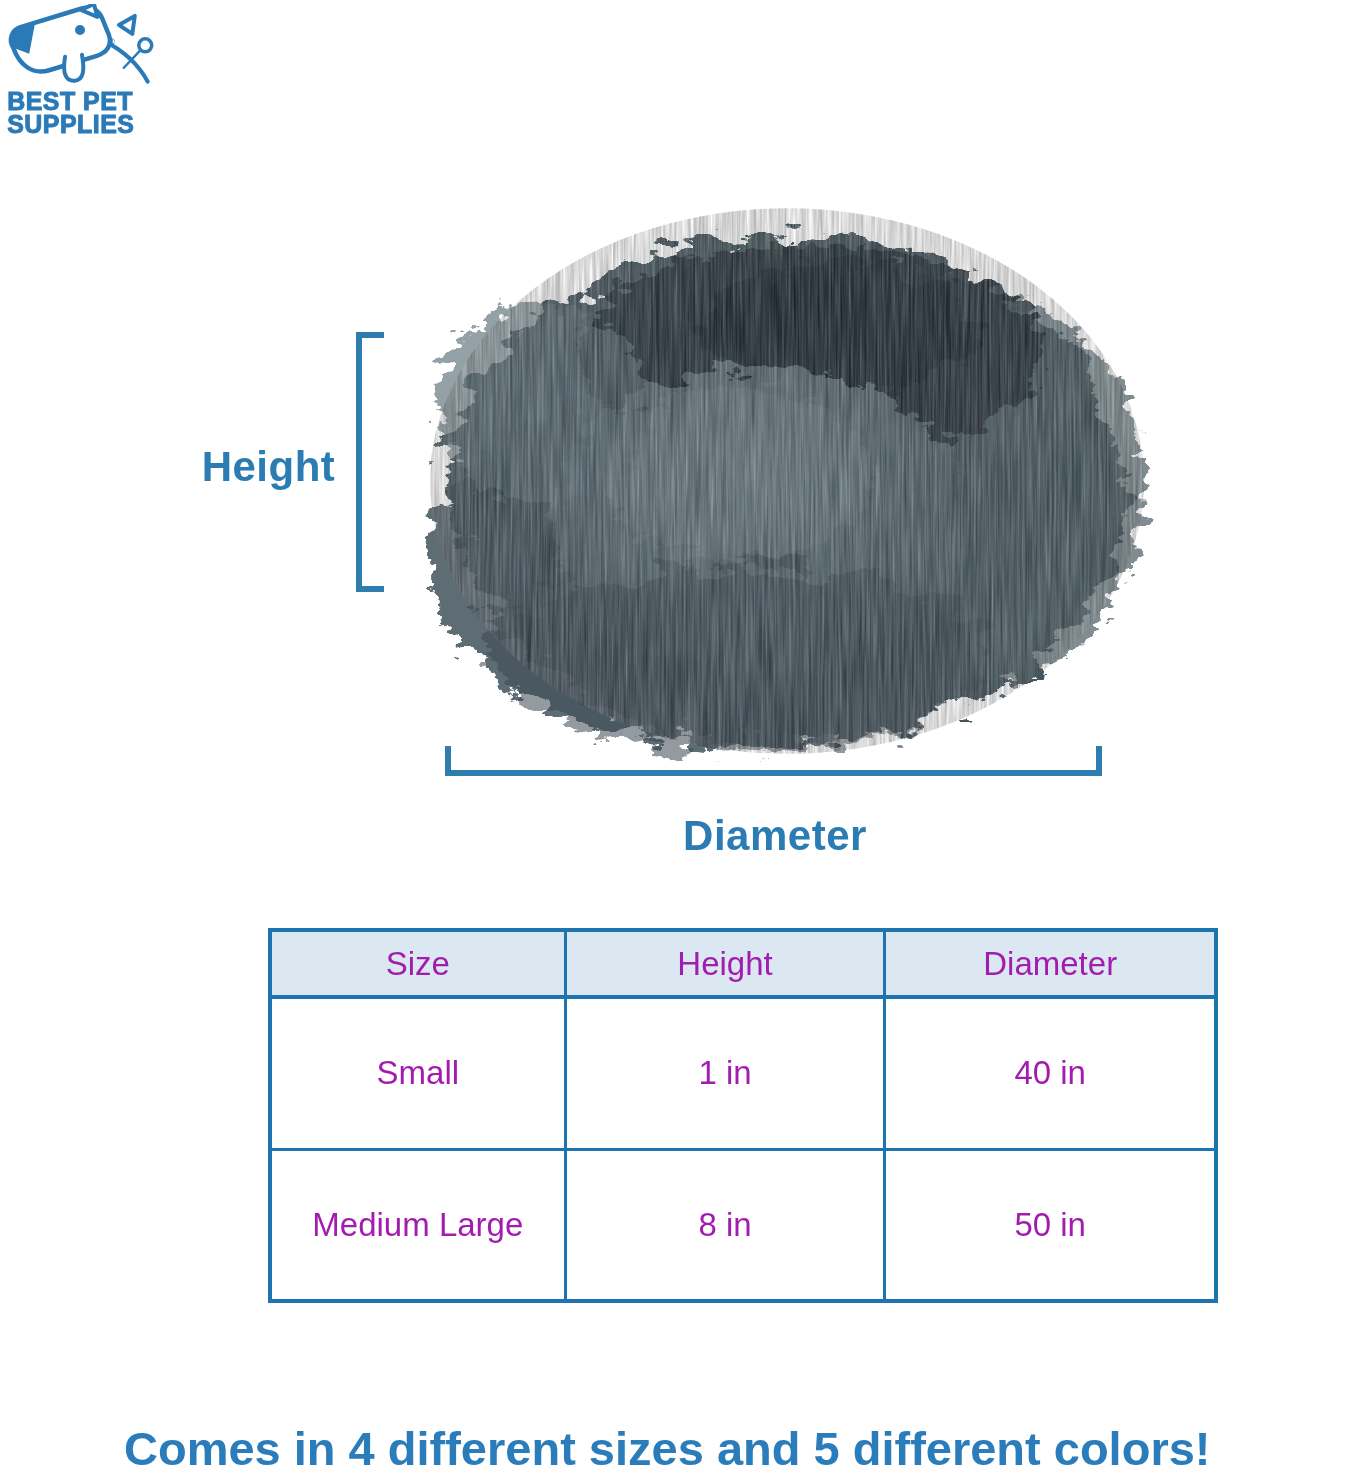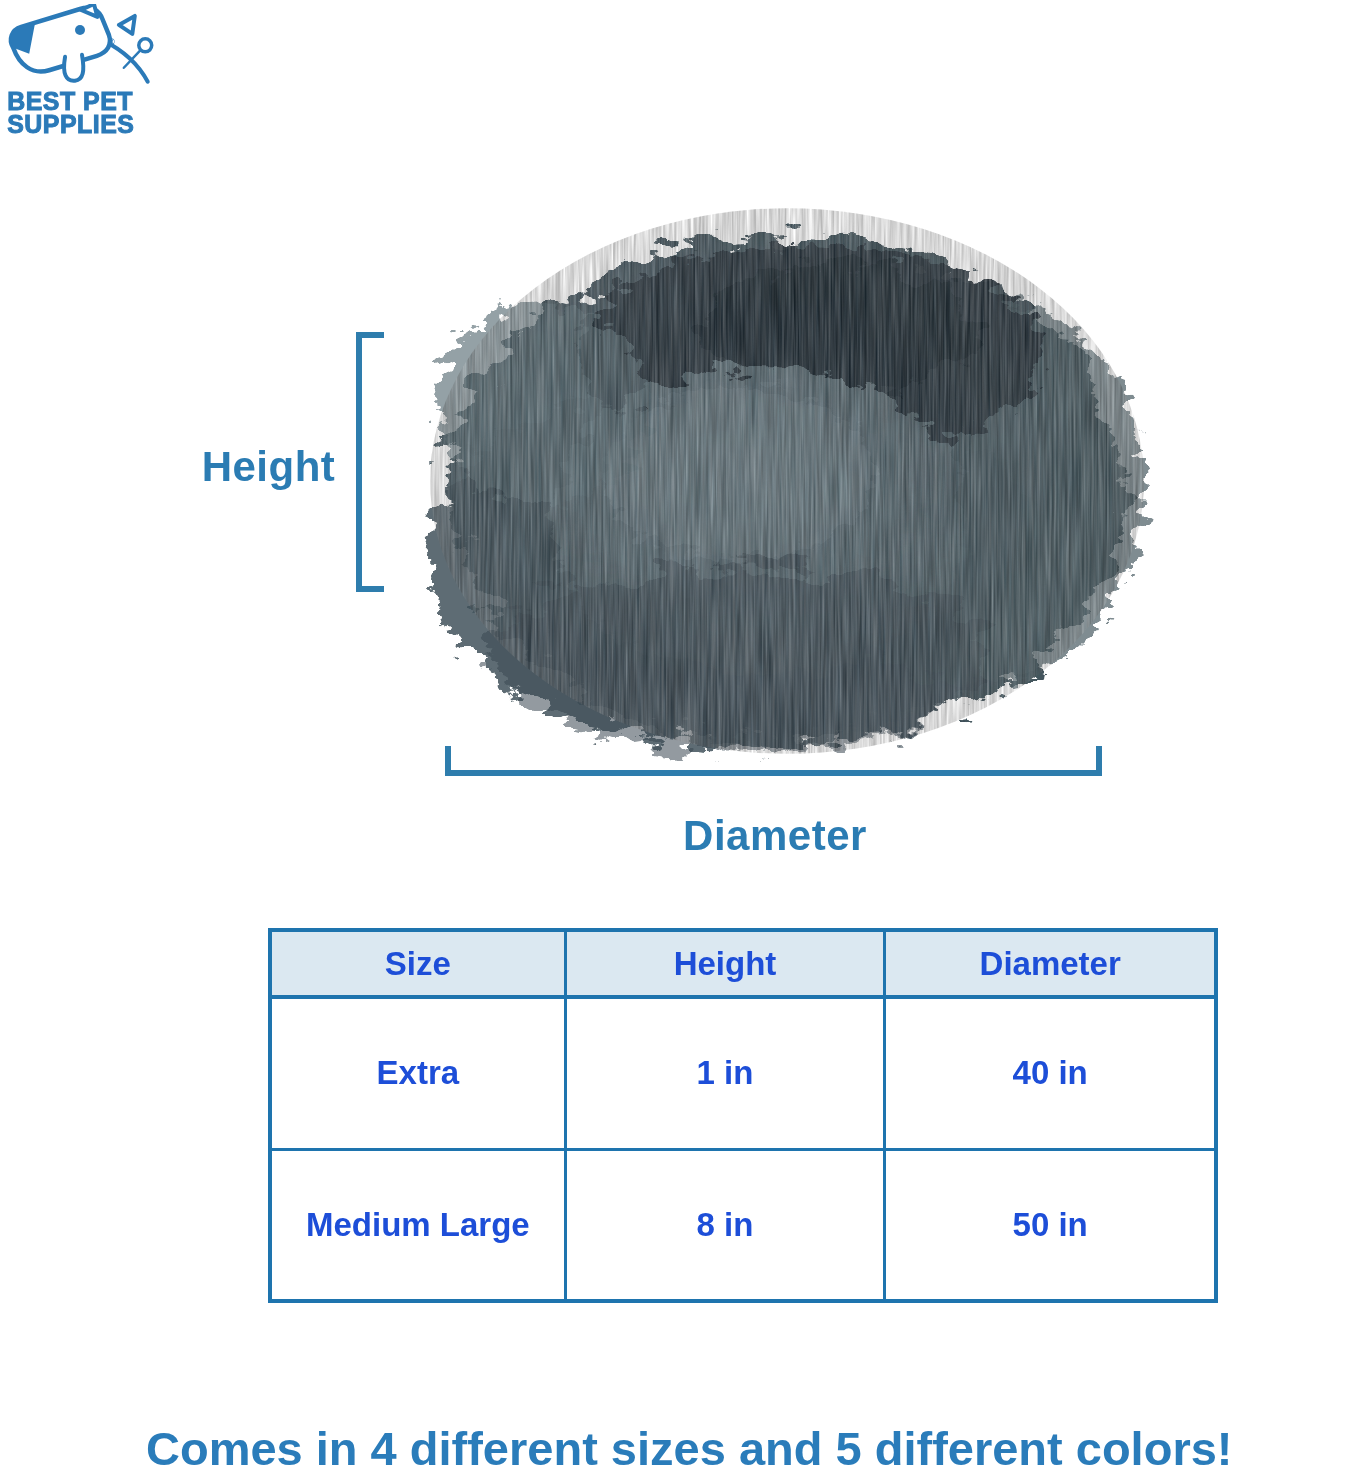--- a/index.html
+++ b/index.html
@@ -23,29 +23,29 @@
   .hb-tick-bottom{left:356px;top:586px;width:28px;height:6px;}
   .db-line{left:445px;top:770px;width:657px;height:6px;}
   .db-tick-left{left:445px;top:746px;width:6px;height:30px;}
   .db-tick-right{left:1096px;top:746px;width:6px;height:30px;}
 
   table.size-table{
     position:absolute;left:268px;top:928px;width:950px;height:375px;
     border-collapse:collapse;table-layout:fixed;
   }
   table.size-table th, table.size-table td{
-    border:3px solid #1e74ae;color:#1d4ed8;font-weight:700;font-size:33px;
+    border:3px solid #1e74ae;color:#a21caf;font-weight:400;font-size:33px;
     text-align:center;vertical-align:middle;padding:0;
   }
   table.size-table{border:4px solid #1e74ae;}
   table.size-table thead th{background:#dbe8f1;height:63px;border-bottom-width:4px;}
   table.size-table tbody td{background:#ffffff;height:77px;}
 
   .banner{
-    position:absolute;left:146px;top:1424px;white-space:nowrap;
+    position:absolute;left:124px;top:1424px;white-space:nowrap;
     color:#2a7cba;font-weight:700;font-size:47px;line-height:50px;letter-spacing:0px;
   }
 </style>
 </head>
 <body>
 
 <div class="page">
 
   <svg class="logo-svg" viewBox="0 0 300 265">
     <g fill="none" stroke="#2b7ab8" stroke-width="9" stroke-linejoin="round" stroke-linecap="round">
@@ -154,21 +154,21 @@
     </colgroup>
     <thead>
       <tr>
         <th>Size</th>
         <th>Height</th>
         <th>Diameter</th>
       </tr>
     </thead>
     <tbody>
       <tr>
-        <td>Extra</td>
+        <td>Small</td>
         <td>1 in</td>
         <td>40 in</td>
       </tr>
       <tr>
         <td>Medium Large</td>
         <td>8 in</td>
         <td>50 in</td>
       </tr>
     </tbody>
   </table>

